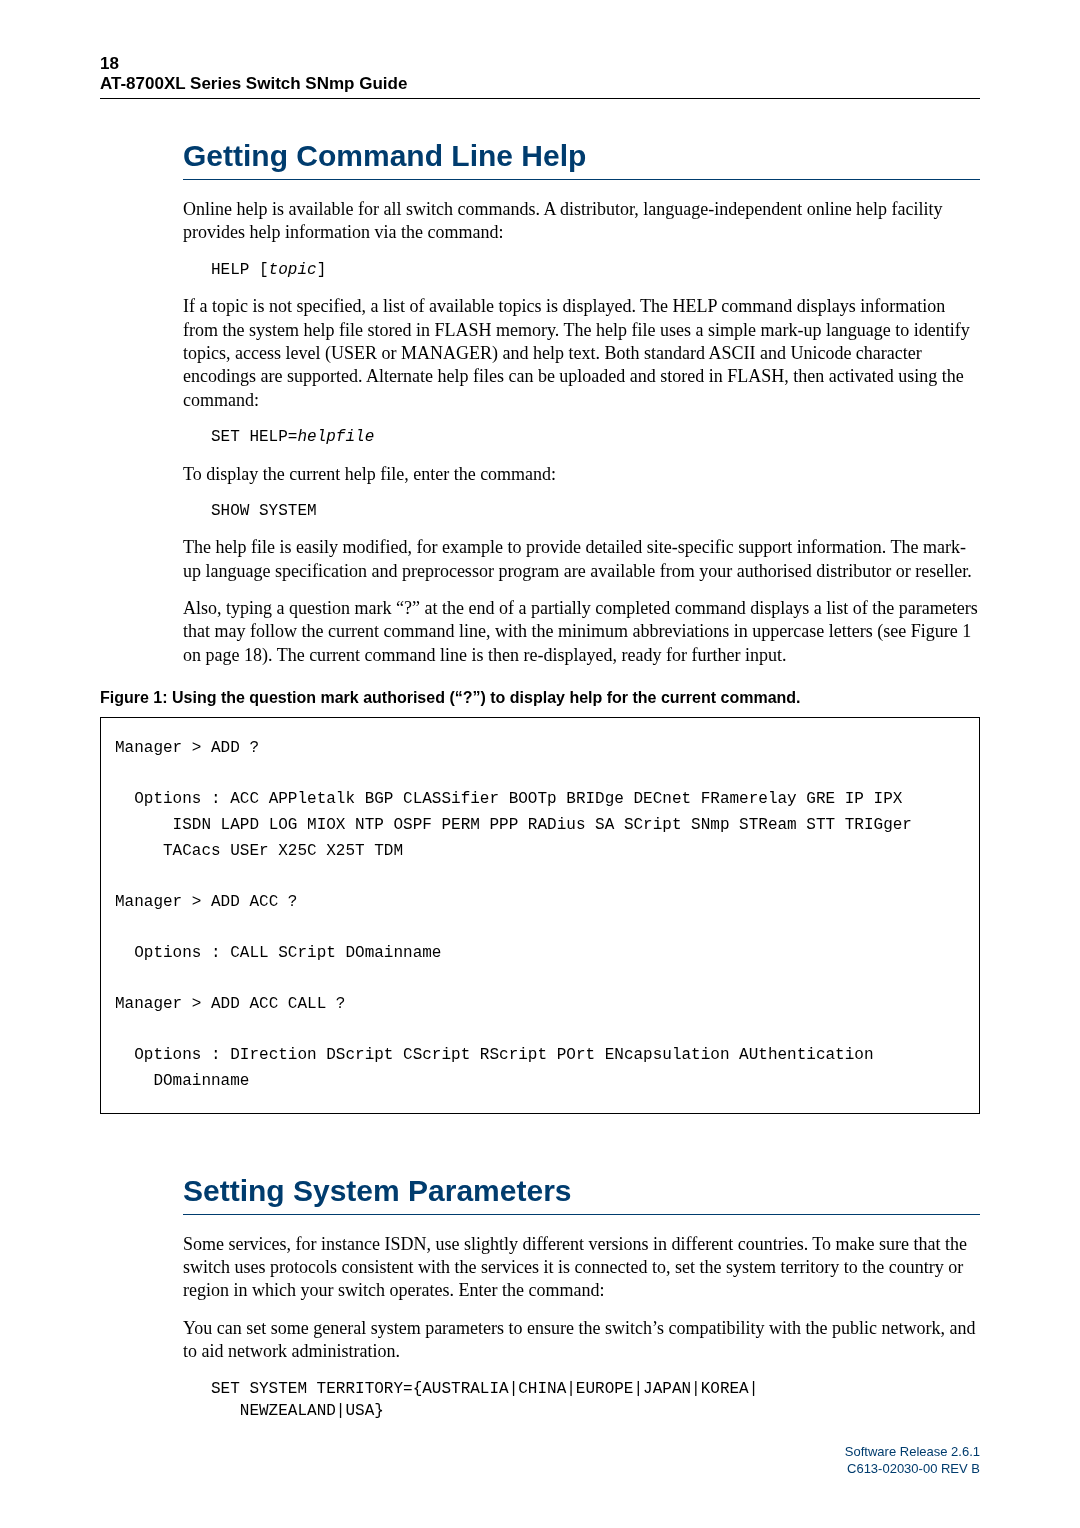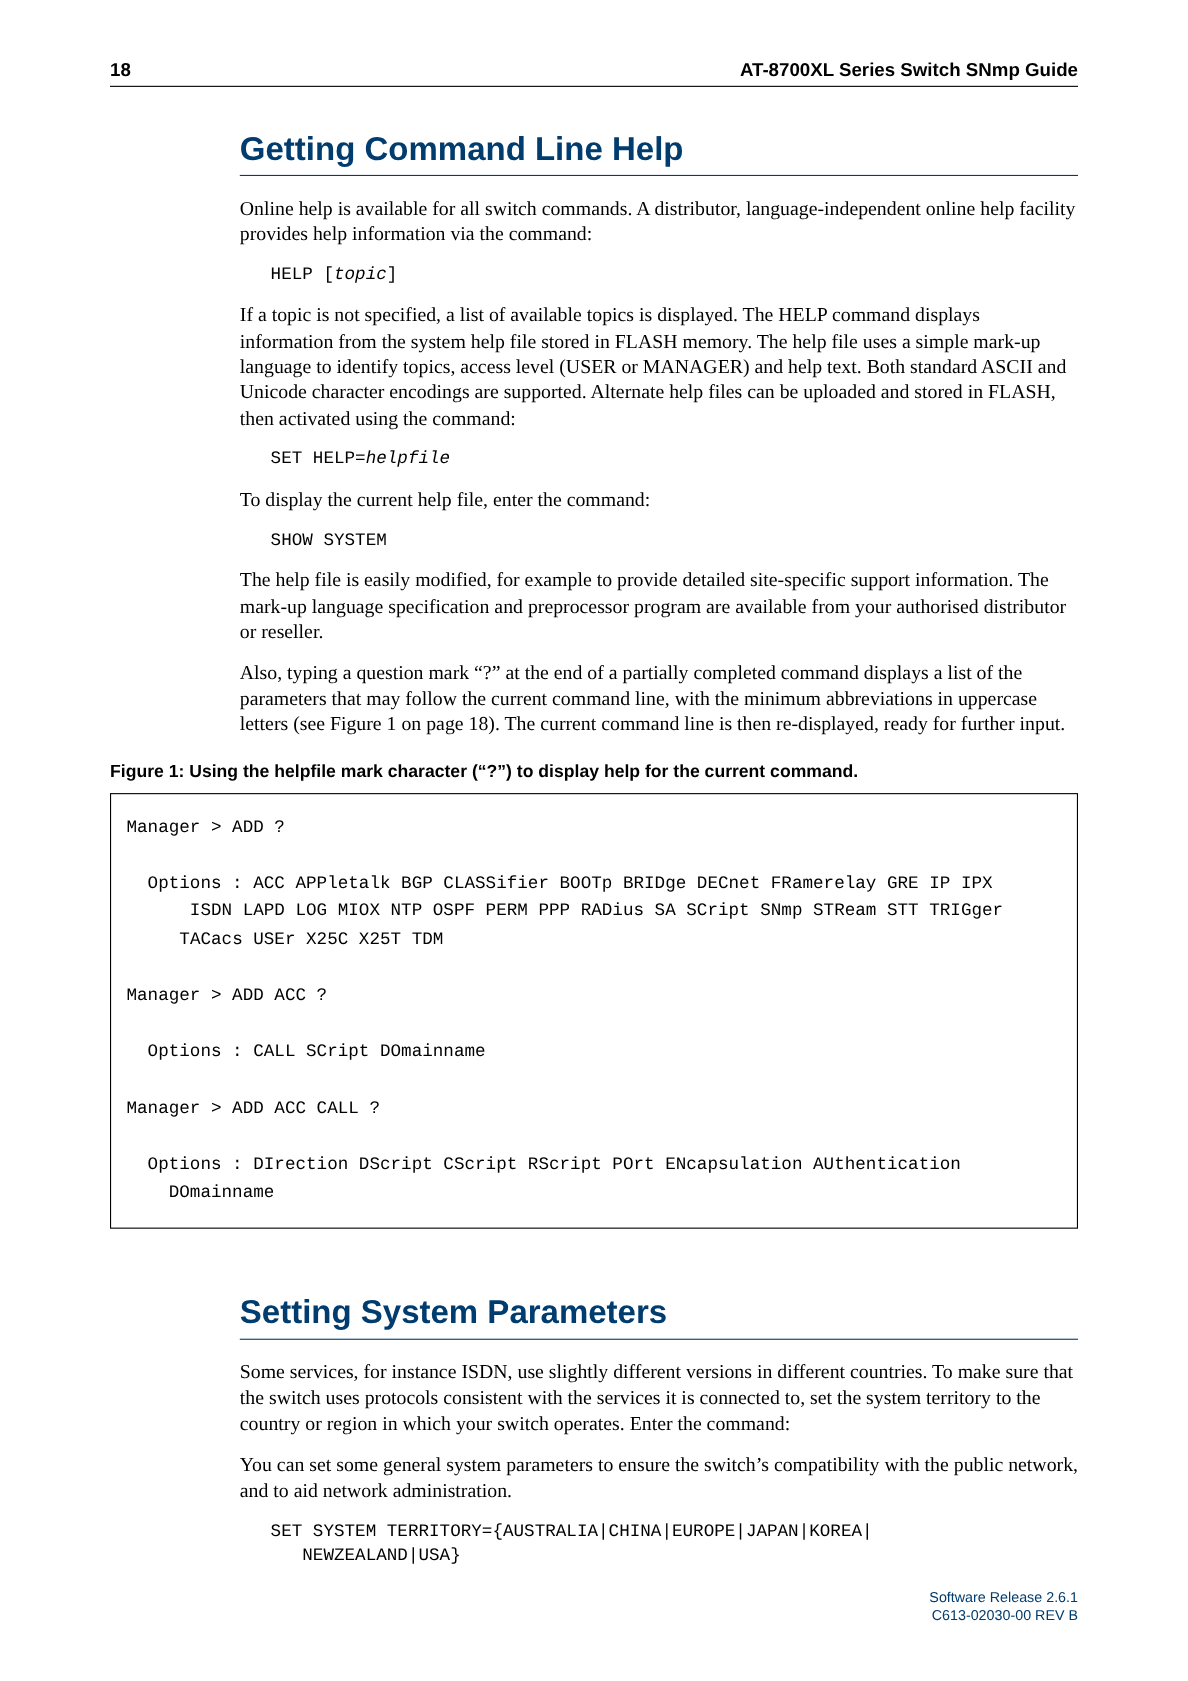--- a/index.html
+++ b/index.html
@@ -1,15 +1,15 @@
 <!DOCTYPE html>
 <html><head>
   <meta charset="utf-8">
   <style>
-    * { margin: 0; padding: 0; box-sizing: border-box; }
+    * { margin: 0; padding: 0; box-sizing: border-box; flex-direction: column; }
     body {
       font-family: "Book Antiqua", Palatino, Georgia, serif;
       background: #fff;
       color: #000;
       width: 1080px;
       min-height: 1528px;
       position: relative;
       padding: 54px 100px 60px 100px;
     }
     .header-row {
@@ -24,21 +24,21 @@
       font-family: "Frutiger", "Helvetica Neue", Arial, sans-serif;
       font-weight: 700;
       font-size: 17px;
     }
     .guide-title {
       font-family: "Frutiger", "Helvetica Neue", Arial, sans-serif;
       font-weight: 700;
       font-size: 17px;
     }
     .main-col {
-      margin-left: 118px;
+      margin-left: 83px;
     }
     h1 {
       font-family: "Frutiger", "Helvetica Neue", Arial, sans-serif;
       font-weight: 700;
       font-size: 30px;
       color: #003c6e;
       border-bottom: 1.5px solid #003c6e;
       padding-bottom: 6px;
       margin-bottom: 18px;
     }
@@ -98,21 +98,21 @@
   <p>If a topic is not specified, a list of available topics is displayed. The HELP command displays information from the system help file stored in FLASH memory. The help file uses a simple mark-up language to identify topics, access level (USER or MANAGER) and help text. Both standard ASCII and Unicode character encodings are supported. Alternate help files can be uploaded and stored in FLASH, then activated using the command:</p>
   <div class="code"><span>SET HELP=</span><span class="param">helpfile</span></div>
 
   <p>To display the current help file, enter the command:</p>
   <div class="code">SHOW SYSTEM</div>
 
   <p>The help file is easily modified, for example to provide detailed site-specific support information. The mark-up language specification and preprocessor program are available from your authorised distributor or reseller.</p>
   <p>Also, typing a question mark “?” at the end of a partially completed command displays a list of the parameters that may follow the current command line, with the minimum abbreviations in uppercase letters (see Figure 1 on page 18). The current command line is then re-displayed, ready for further input.</p>
 </div>
 
-<div class="figcap">Figure 1: Using the helpfile mark character (“?”) to display help for the current command.</div>
+<div class="figcap">Figure 1: Using the question mark authorised (“?”) to display help for the current command.</div>
 
 <div class="codebox"><span>Manager &gt; </span><span class="bold">ADD ?</span>
 
 <span>  Options : ACC APPletalk BGP CLASSifier BOOTp BRIDge DECnet FRamerelay GRE IP IPX
       ISDN LAPD LOG MIOX NTP OSPF PERM PPP RADius SA SCript SNmp STReam STT TRIGger
      TACacs USEr X25C X25T TDM</span>
 
 <span>Manager &gt; ADD </span><span class="bold">ACC ?</span>
 
 <span>  Options : CALL SCript DOmainname</span>

